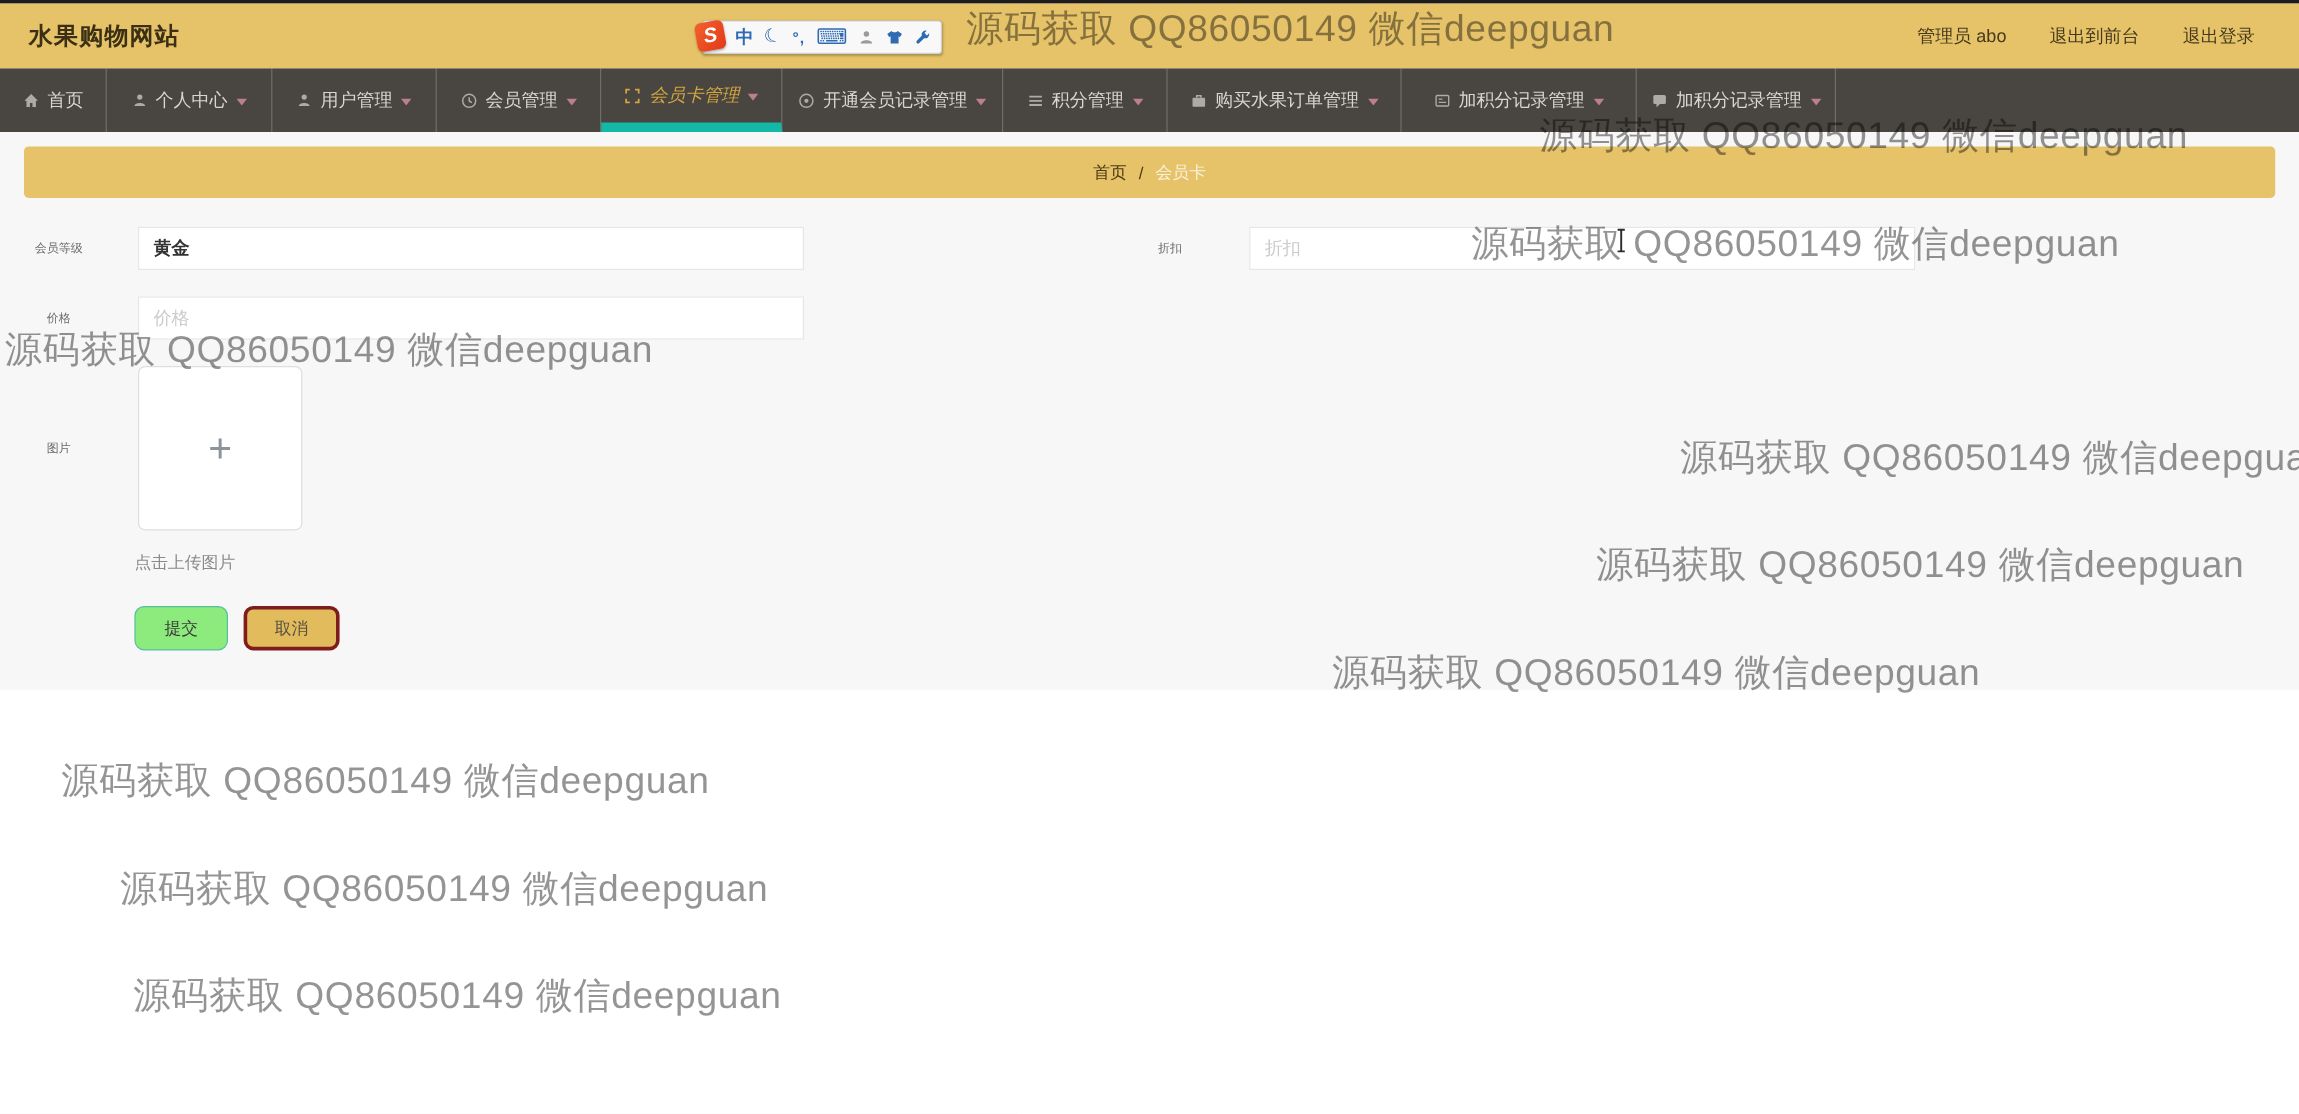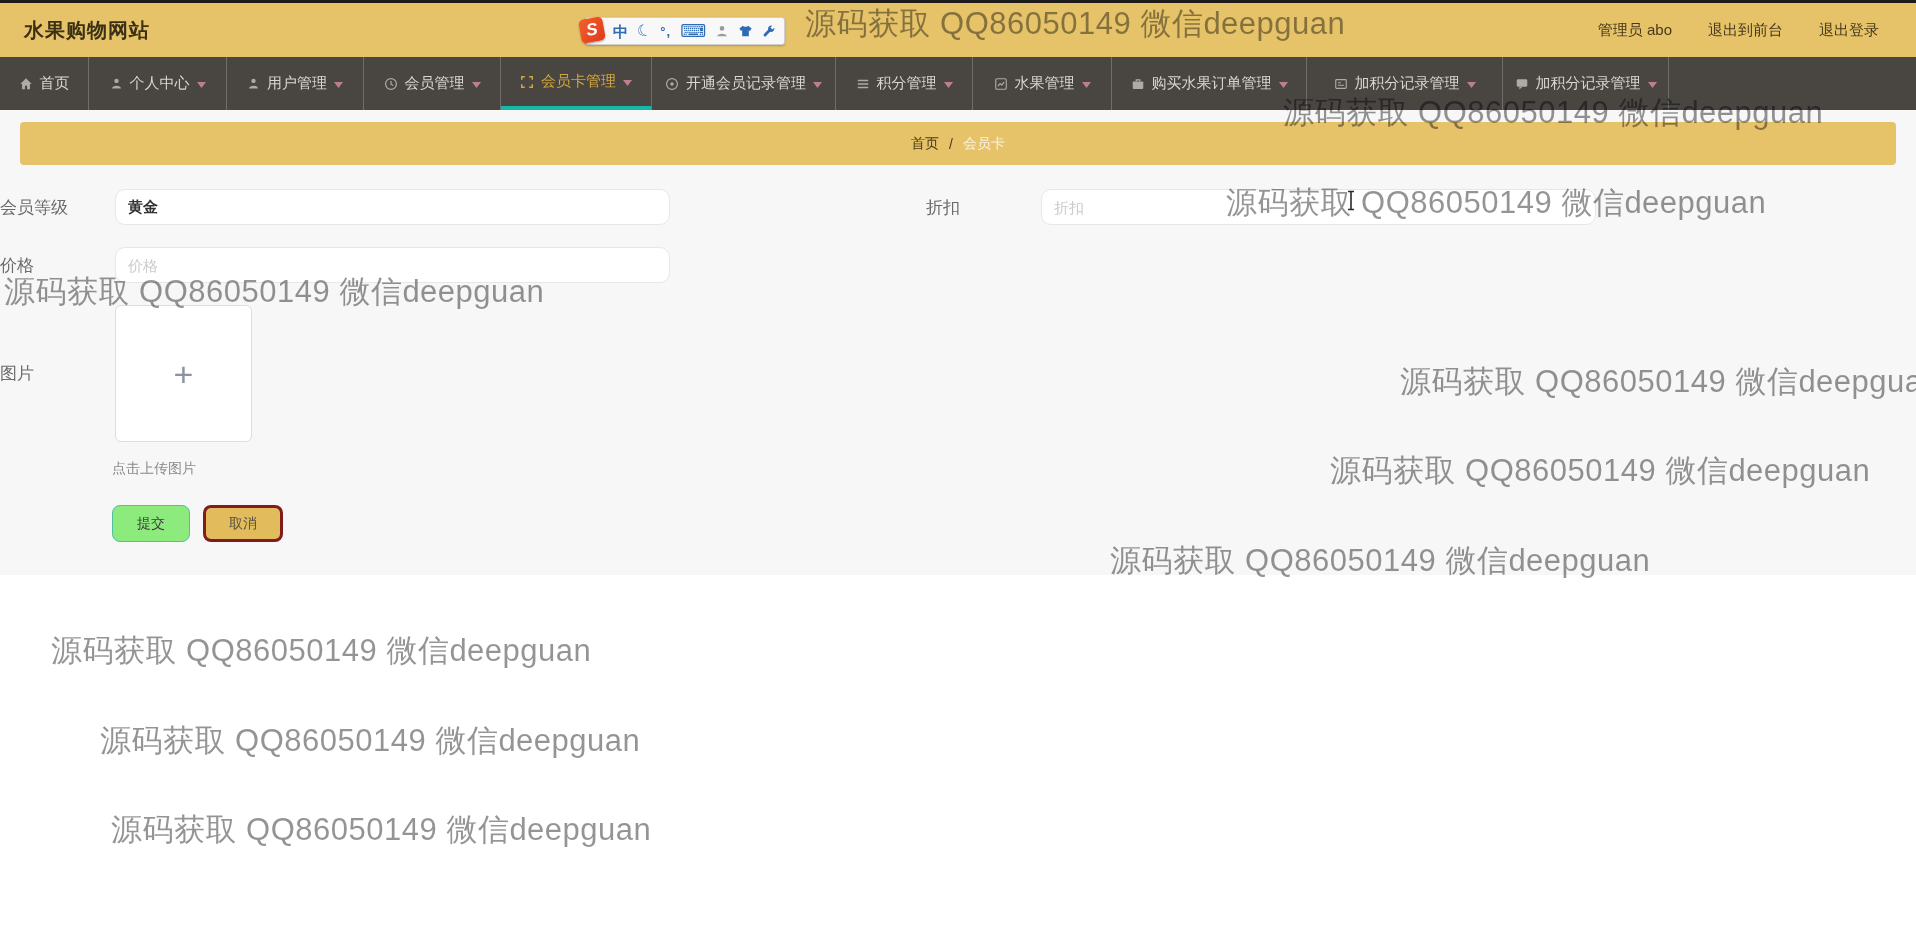--- a/index.html
+++ b/index.html
@@ -53,41 +53,41 @@
     position:absolute; left:0; top:57px; width:100%; height:53px;
     background:#494541; display:flex;
   }
   .nav li {
     list-style:none; height:100%; display:flex; align-items:center; justify-content:center;
     gap:7px; color:#d9d6d2; font-size:15px; cursor:pointer;
     border-right:1px solid rgba(255,255,255,0.22);
   }
   .nav li:first-child { border-left:none; }
   .nav li .nicon { color:#aeaaa4; display:flex; }
-  .nav li.active { color:#d2a63e; border-bottom:4px solid #14b8a6; }
+  .nav li.active { color:#d2a63e; border-bottom:8px solid #14b8a6;font-style:italic; }
   .nav li.active .nicon { color:#d2a63e; }
   .nav .caret { display:flex; margin-top:2px; }
 
   
   .content-band { position:absolute; left:0; top:110px; width:100%; height:465px; background:#f7f7f8; }
   .breadcrumb-bar {
     position:absolute; left:20px; top:12px; width:1876px; height:43px;
     background:#e6c369; border-radius:4px;
     display:flex; align-items:center; justify-content:center; gap:10px;
     font-size:14px;
   }
   .bc-home { color:#4a3a15; cursor:pointer; }
   .bc-sep { color:#4a3a15; }
   .bc-current { color:rgba(255,255,255,0.78); }
 
   
   .frow { position:absolute; display:flex; align-items:center; }
-  .flabel { width:98px; text-align:left; font-size:17px; color:#6b6b6b; margin-right:17px; white-space:nowrap; }
+  .flabel { width:98px; text-align:center; font-size:10px; color:#6b6b6b; margin-right:17px; white-space:nowrap; }
   .finput {
-    width:555px; height:36px; background:#fff; border:1px solid #e7e7e7; border-radius:10px;
+    width:555px; height:36px; background:#fff; border:1px solid #e7e7e7; border-radius:0;
     padding:0 12px; font-size:15px; color:#333; outline:none;
     font-family:"Liberation Sans","DejaVu Sans",sans-serif;
   }
   .finput.bold { font-weight:bold; }
   .finput::placeholder { color:#ccc; font-weight:normal; }
 
   .upload-label-row { position:absolute; left:0; top:195px; height:137px; display:flex; align-items:center; }
   .upload-box {
     position:absolute; left:115px; top:195px; width:137px; height:137px;
     background:#fff; border:1px solid #dedede; border-radius:6px;
@@ -236,34 +236,20 @@
           <path d="M2 4 H14 M2 8 H14 M2 12 H14" stroke="currentColor" stroke-width="1.7"></path>
         </svg>
       </span>
     <span>积分管理</span>
     <span class="caret">
         <svg width="9" height="6" viewBox="0 0 9 6">
           <path d="M0 0 H9 L4.5 6 Z" fill="#bd8089"></path>
         </svg>
       </span>
   </li>
-  <li style="width:139px">
-    <span class="nicon">
-        <svg width="14" height="14" viewBox="0 0 16 16">
-          <rect x="2" y="2" width="12" height="12" rx="1.5" fill="none" stroke="currentColor" stroke-width="1.3"></rect>
-          <path d="M4.5 10.5 L7 7.5 L9 9.2 L11.5 5.5" fill="none" stroke="currentColor" stroke-width="1.3"></path>
-        </svg>
-      </span>
-    <span>水果管理</span>
-    <span class="caret">
-        <svg width="9" height="6" viewBox="0 0 9 6">
-          <path d="M0 0 H9 L4.5 6 Z" fill="#bd8089"></path>
-        </svg>
-      </span>
-  </li>
   <li style="width:195px">
     <span class="nicon">
         <svg width="14" height="14" viewBox="0 0 16 16">
           <path d="M6 5 V3.2 H10 V5" fill="none" stroke="currentColor" stroke-width="1.5"></path>
           <rect x="2" y="5" width="12" height="8.6" rx="1" fill="currentColor"></rect>
         </svg>
       </span>
     <span>购买水果订单管理</span>
     <span class="caret">
         <svg width="9" height="6" viewBox="0 0 9 6">

